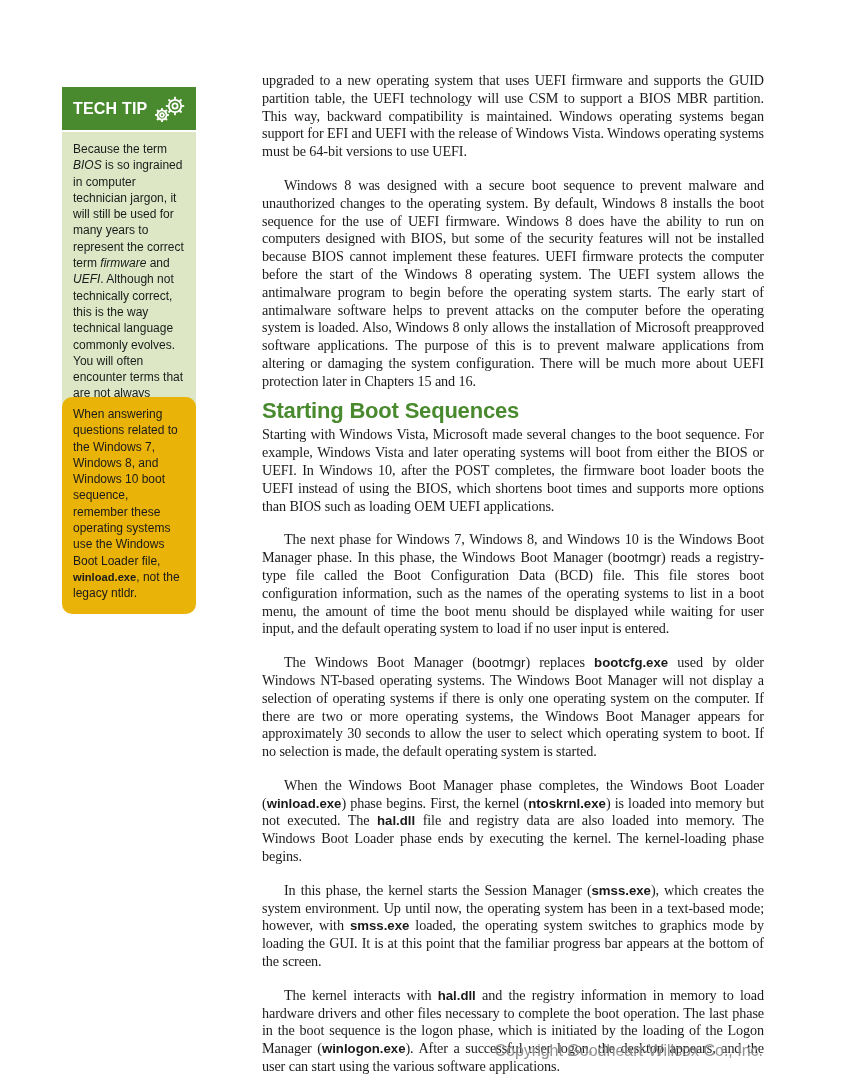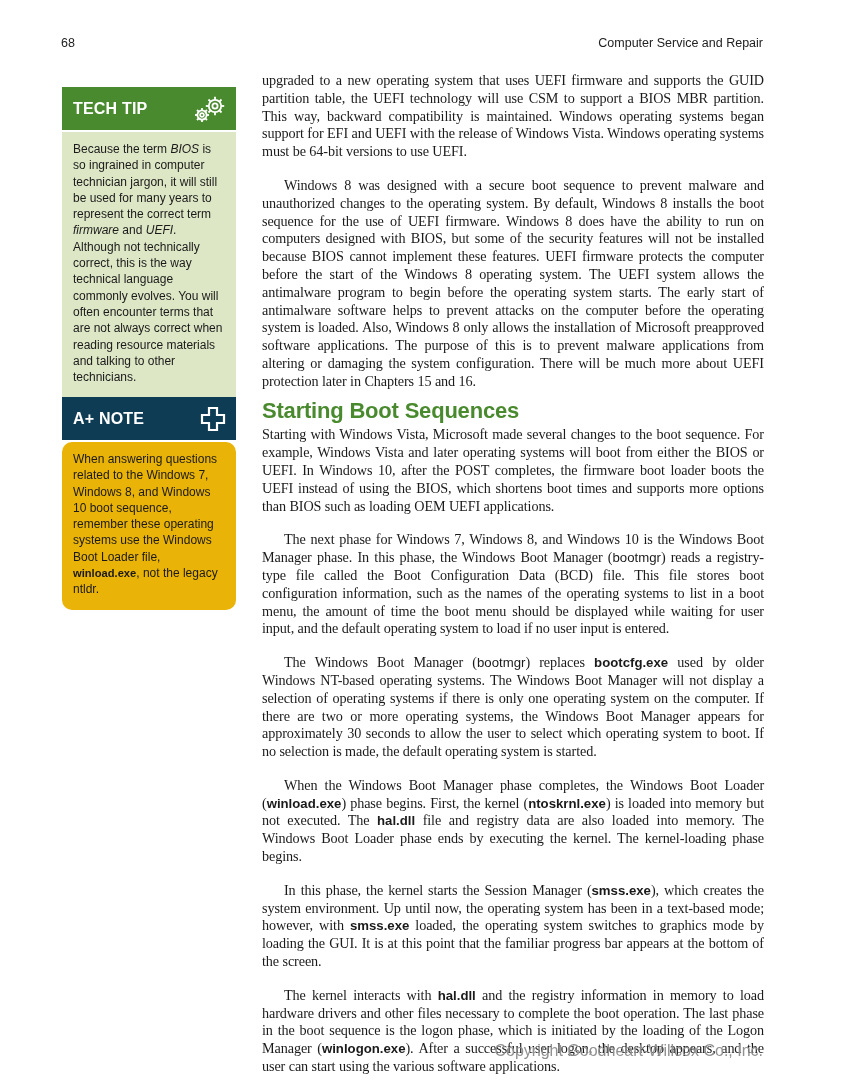--- a/index.html
+++ b/index.html
@@ -10,21 +10,21 @@
 
   
   .page-header {
     position:absolute; left:61px; top:36px; width:702px;
     display:flex; justify-content:space-between; align-items:baseline;
     font-family:"Liberation Sans", sans-serif; font-size:12.5px;
     font-stretch:condensed; color:#222222;
   }
 
   
-  .tipbox { position:absolute; left:62px; width:174px; }
+  .tipbox { position:absolute; left:62px; width:134px; }
   .tipbox-tech { top:87px; }
   .tipbox-note { top:397px; }
   .tip-header {
     height:43px; display:flex; align-items:center; justify-content:space-between;
     padding:0 9px 0 11px; margin-bottom:2px; box-sizing:border-box;
   }
   .tipbox-tech .tip-header { background:#4a8a2e; }
   .tipbox-note .tip-header { background:#0e3c55; }
   .tip-title {
     color:#ffffff; font-family:"Liberation Sans", sans-serif;
@@ -62,24 +62,20 @@
   .page-footer {
     position:absolute; right:86px; top:1042px;
     font-family:"Liberation Sans", sans-serif; font-size:16px; color:#919191;
   }
 </style>
 </head>
 <body>
 
 <div class="page">
 
-  <div class="page-header">
-    <span>68</span>
-    <span>Computer Service and Repair</span>
-  </div>
 
   <aside class="tipbox tipbox-tech">
     <div class="tip-header">
       <span class="tip-title">TECH TIP</span>
       <span class="tip-icon">
         <svg width="34" height="30" viewBox="0 0 34 30">
           <g stroke="#ffffff" fill="none" stroke-width="1.8">
             <g transform="translate(22,12)">
               <circle r="6.2"></circle>
                 <circle r="2.6"></circle>
@@ -105,28 +101,20 @@
                 <line x1="3.3" y1="3.3" x2="5" y2="5"></line>
             </g>
           </g>
         </svg>
       </span>
     </div>
     <div class="tip-body"><span>Because the term </span><span class="run-i">BIOS</span><span> is so ingrained in computer technician jargon, it will still be used for many years to represent the correct term </span><span class="run-i">firmware</span><span> and </span><span class="run-i">UEFI</span><span>. Although not technically correct, this is the way technical language commonly evolves. You will often encounter terms that are not always correct when reading resource materials and talking to other technicians.</span></div>
   </aside>
 
   <aside class="tipbox tipbox-note">
-    <div class="tip-header">
-      <span class="tip-title">A+ NOTE</span>
-      <span class="tip-icon">
-        <svg width="28" height="28" viewBox="0 0 28 28">
-          <path d="M10 3 h8 v7 h7 v8 h-7 v7 h-8 v-7 h-7 v-8 h7 z" fill="none" stroke="#ffffff" stroke-width="2.2"></path>
-        </svg>
-      </span>
-    </div>
     <div class="tip-body"><span>When answering questions related to the Windows 7, Windows 8, and Windows 10 boot sequence, remember these operating systems use the Windows Boot Loader file, </span><span class="run-mb">winload.exe</span><span>, not the legacy ntldr.</span></div>
   </aside>
 
   <div class="main-col">
       <p class="body-p"><span>upgraded to a new operating system that uses UEFI firmware and supports the GUID partition table, the UEFI technology will use CSM to support a BIOS MBR partition. This way, backward compatibility is maintained. Windows operating systems began support for EFI and UEFI with the release of Windows Vista. Windows operating systems must be 64-bit versions to use UEFI.</span></p>
       <p class="body-p indent"><span>Windows 8 was designed with a secure boot sequence to prevent malware and unauthorized changes to the operating system. By default, Windows 8 installs the boot sequence for the use of UEFI firmware. Windows 8 does have the ability to run on computers designed with BIOS, but some of the security features will not be installed because BIOS cannot implement these features. UEFI firmware protects the computer before the start of the Windows 8 operating system. The UEFI system allows the antimalware program to begin before the operating system starts. The early start of antimalware software helps to prevent attacks on the computer before the operating system is loaded. Also, Windows 8 only allows the installation of Microsoft preapproved software applications. The purpose of this is to prevent malware applications from altering or damaging the system configuration. There will be much more about UEFI protection later in Chapters 15 and 16.</span></p>
       <h2 class="section-heading">Starting Boot Sequences</h2>
       <p class="body-p"><span>Starting with Windows Vista, Microsoft made several changes to the boot sequence. For example, Windows Vista and later operating systems will boot from either the BIOS or UEFI. In Windows 10, after the POST completes, the firmware boot loader boots the UEFI instead of using the BIOS, which shortens boot times and supports more options than BIOS such as loading OEM UEFI applications.</span></p>
       <p class="body-p indent"><span>The next phase for Windows 7, Windows 8, and Windows 10 is the Windows Boot Manager phase. In this phase, the Windows Boot Manager (</span><span class="run-m">bootmgr</span><span>) reads a registry-type file called the Boot Configuration Data (BCD) file. This file stores boot configuration information, such as the names of the operating systems to list in a boot menu, the amount of time the boot menu should be displayed while waiting for user input, and the default operating system to load if no user input is entered.</span></p>
       <p class="body-p indent"><span>The Windows Boot Manager (</span><span class="run-m">bootmgr</span><span>) replaces </span><span class="run-mb">bootcfg.exe</span><span> used by older Windows NT-based operating systems. The Windows Boot Manager will not display a selection of operating systems if there is only one operating system on the computer. If there are two or more operating systems, the Windows Boot Manager appears for approximately 30 seconds to allow the user to select which operating system to boot. If no selection is made, the default operating system is started.</span></p>

